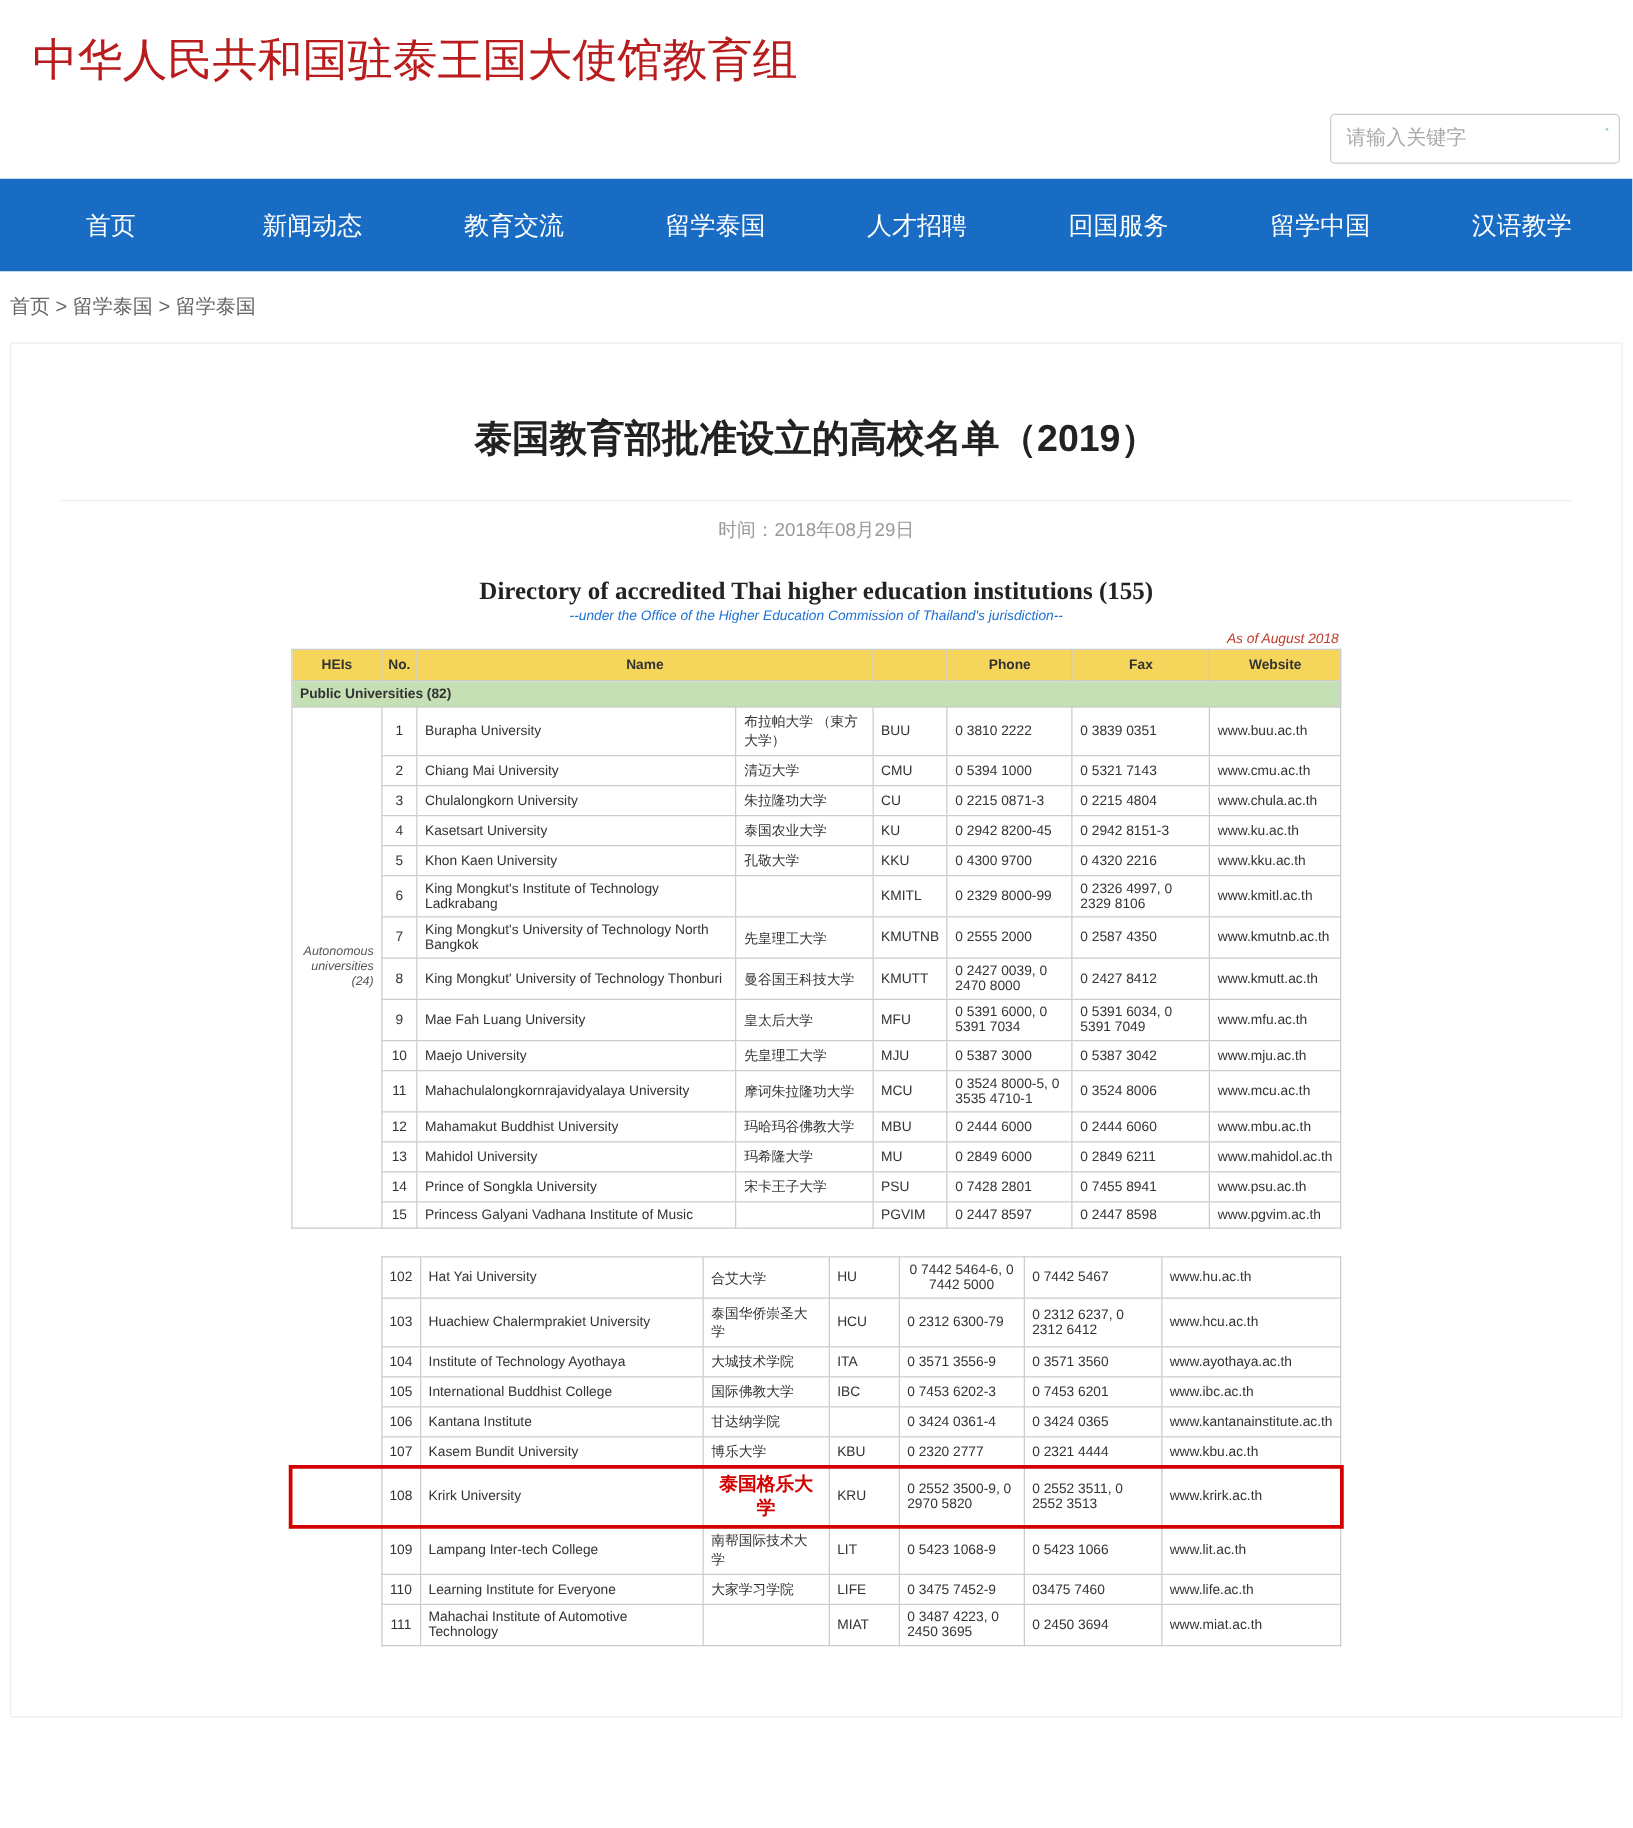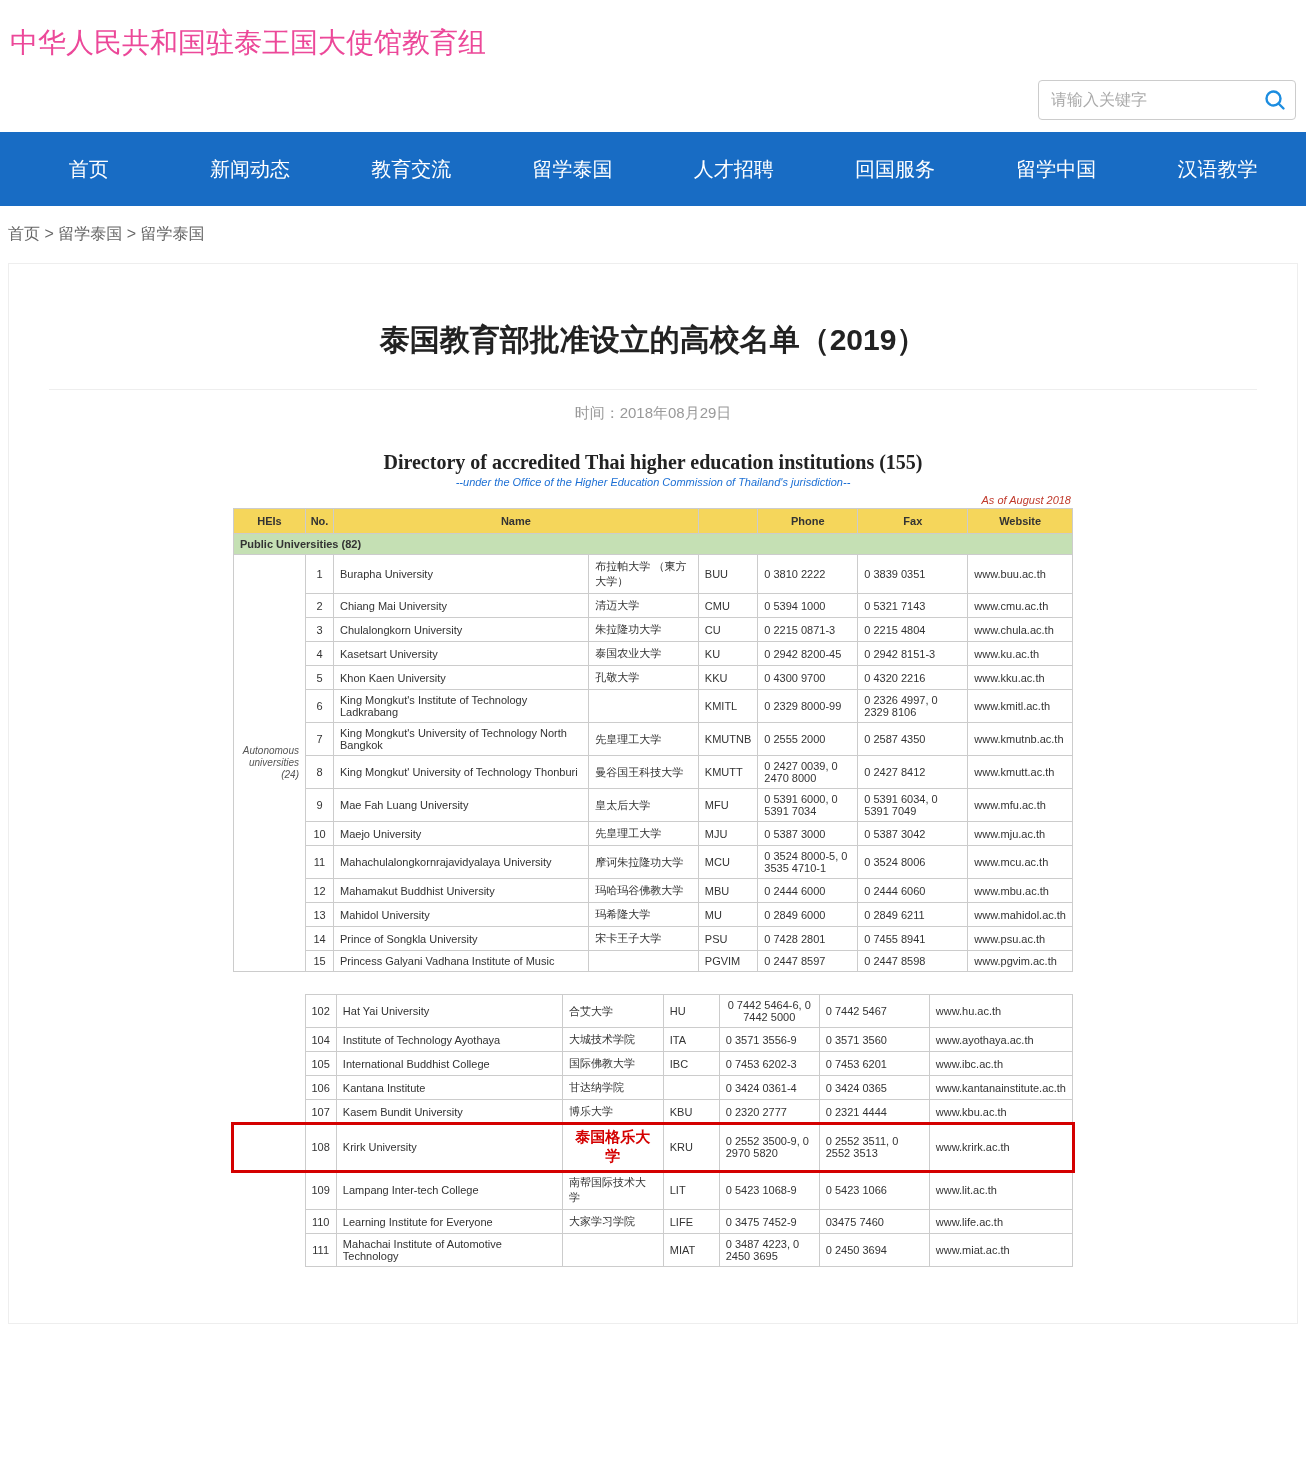--- a/index.html
+++ b/index.html
@@ -1,20 +1,20 @@
 <!DOCTYPE html>
 <html><head>
 <meta charset="utf-8">
 <style>
   * { box-sizing: border-box; margin: 0; padding: 0; }
   body { font-family: Arial, "Microsoft YaHei", sans-serif; background: #fff; color: #333; }
   .page { width: 1306px; margin: 0 auto; }
-  .site-title { font-family: "STKaiti", "KaiTi", serif; font-size: 28px; font-weight: 500; padding: 24px 10px 10px; color: #ec4899; }
+  .site-title { font-family: "STKaiti", "KaiTi", serif; font-size: 36px; font-weight: 500; padding: 24px 26px 10px; color: #b91c1c; }
   .search-row { display: flex; justify-content: flex-end; padding: 8px 10px 12px; }
-  .search-box { display: flex; align-items: center; width: 258px; height: 40px; border: 1px solid #ccc; border-radius: 4px; padding: 0 8px 0 12px; background: #fff; }
+  .search-box { display: flex; width: 232px; height: 40px; border: 1px solid #ccc; border-radius: 4px; padding: 0 8px 0 12px; background: #fff; }
   .search-box input { flex: 1; border: none; outline: none; font-size: 16px; color: #555; background: transparent; }
   .search-box input::placeholder { color: #aaa; }
   .search-box .icon { width: 24px; height: 24px; }
   .navbar { background: #186cc4; display: flex; height: 74px; align-items: center; padding: 0 8px; }
   .navbar .nav-item { flex: 1; text-align: center; color: #fff; font-size: 20px; font-weight: 500; cursor: pointer; }
   .breadcrumb { padding: 18px 8px; font-size: 16px; color: #666; }
   .breadcrumb a { color: #666; text-decoration: none; cursor: pointer; }
   .content-card { margin: 0 8px 40px; background: #fff; border: 1px solid #eee; padding: 56px 40px; }
   .article-title { text-align: center; font-size: 30px; font-weight: 600; color: #222; margin-bottom: 28px; }
   .divider { border: none; border-top: 1px solid #eee; margin: 0 0 14px; }
@@ -249,20 +249,30 @@
               <td class="num-cell">102</td>
               <td>Hat Yai University</td>
               <td class="chn-cell">合艾大学</td>
               <td class="abbr-cell">HU</td>
               <td style="width: 100px; text-align: center;">0 7442 5464-6, 0 7442 5000</td>
               <td style="width: 110px;">0 7442 5467</td>
               <td style="width: 120px;">www.hu.ac.th</td>
             </tr>
             <tr>
               <td style="width: 72px; border: none;"></td>
+              <td class="num-cell">103</td>
+              <td>Huachiew Chalermprakiet University</td>
+              <td class="chn-cell">泰国华侨崇圣大学</td>
+              <td class="abbr-cell">HCU</td>
+              <td style="width: 100px;">0 2312 6300-79</td>
+              <td style="width: 110px;">0 2312 6237, 0 2312 6412</td>
+              <td style="width: 120px;">www.hcu.ac.th</td>
+            </tr>
+            <tr>
+              <td style="width: 72px; border: none;"></td>
               <td class="num-cell">104</td>
               <td>Institute of Technology Ayothaya</td>
               <td class="chn-cell">大城技术学院</td>
               <td class="abbr-cell">ITA</td>
               <td style="width: 100px;">0 3571 3556-9</td>
               <td style="width: 110px;">0 3571 3560</td>
               <td style="width: 120px;">www.ayothaya.ac.th</td>
             </tr>
             <tr>
               <td style="width: 72px; border: none;"></td>

